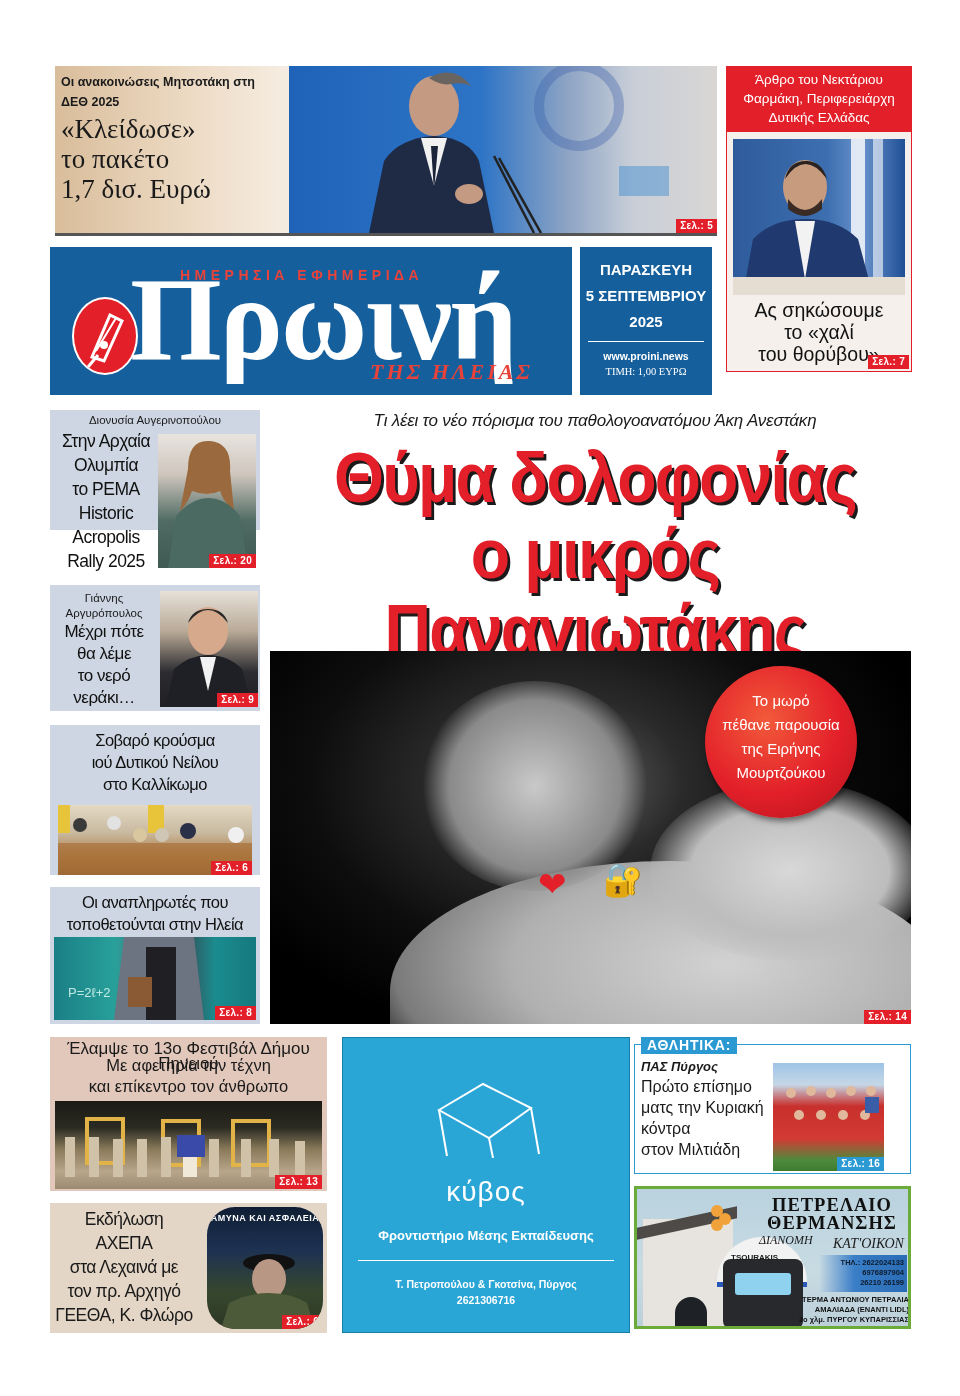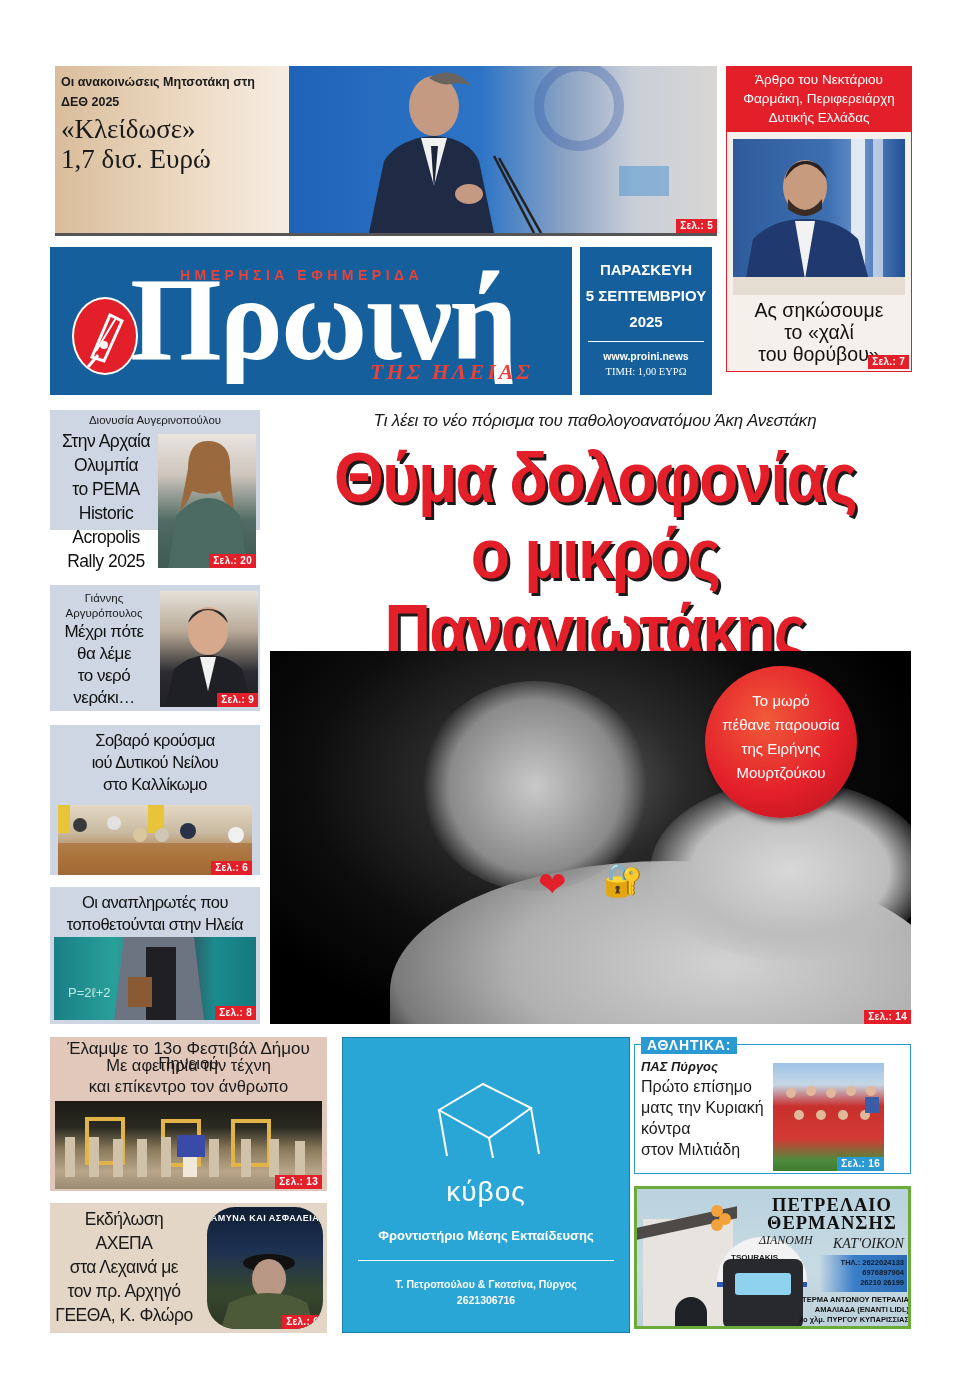--- a/index.html
+++ b/index.html
@@ -170,20 +170,21 @@
   #ad-oil .coins { position: absolute; left: 74px; top: 16px; width: 12px; height: 12px; border-radius: 50%; background: #f2a23a; box-shadow: 8px 8px 0 #f2a23a, 0 14px 0 #f2a23a; }
 </style>
 </head>
 <body>
 
 <div id="top-story" class="abs">
   <div class="text-panel">
     <div class="kicker">Οι ανακοινώσεις Μητσοτάκη στη ΔΕΘ 2025</div>
     <div class="headline">
       <div>«Κλείδωσε»</div>
+      <div>το πακέτο</div>
       <div>1,7 δισ. Ευρώ</div>
     </div>
   </div>
   <div class="photo">
     <svg width="428" height="167" viewBox="0 0 428 167">
       <ellipse cx="145" cy="40" rx="25" ry="30" fill="#c49a82"></ellipse>
       <path d="M140 12 q25 -14 42 8 q-8 -4 -20 -2 q-10 2 -22 -6z" fill="#6a6460"></path>
       <path d="M80 167 L95 95 Q110 72 145 70 Q180 72 190 95 L205 167 Z" fill="#1f2a45"></path>
       <path d="M132 72 L145 120 L158 72 Z" fill="#f1f1f1"></path>
       <path d="M142 80 L145 125 L149 80 Z" fill="#1b2438"></path>

